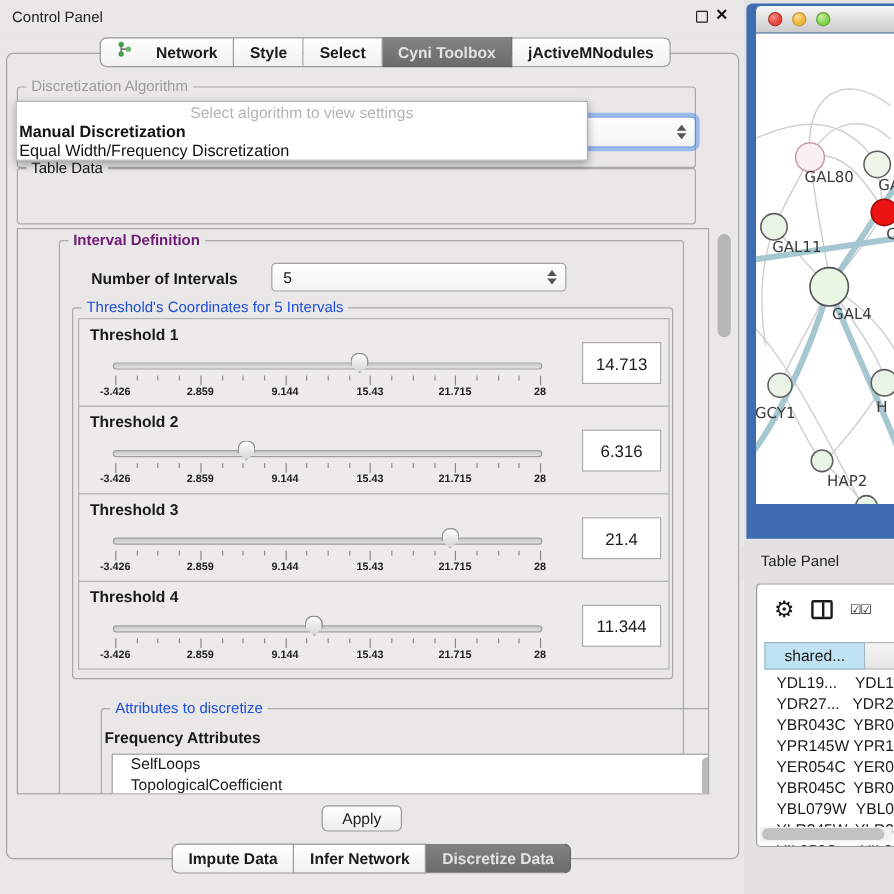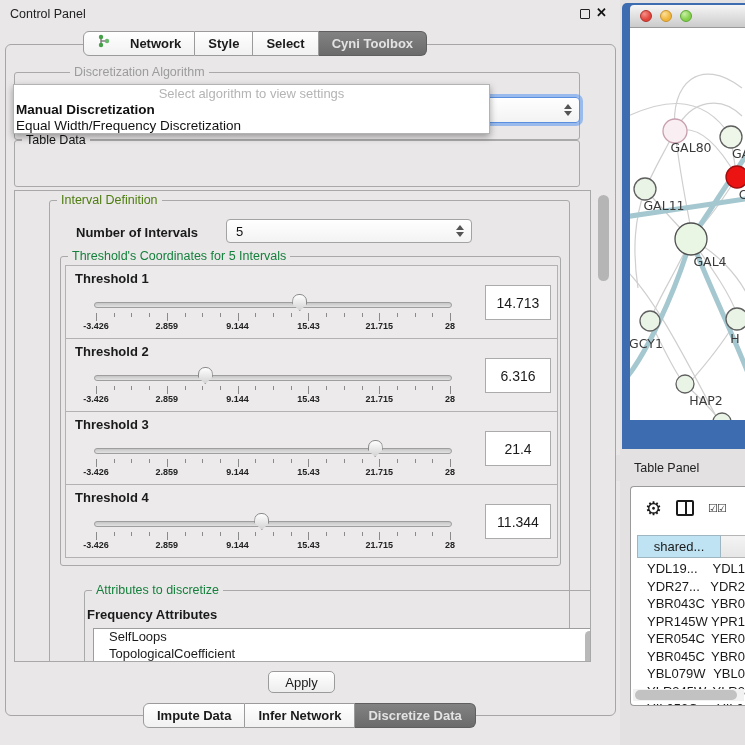--- a/index.html
+++ b/index.html
@@ -26,21 +26,21 @@
   .seg:first-child { border-left:1px solid #9b9b9b; border-radius:6px 0 0 6px;gap:20px; }
   .seg:last-child { border-radius:0 6px 6px 0; }
   .seg.sel { background:linear-gradient(#828282,#6b6b6b); color:#e3e3e3; border-color:#5f5f5f; }
   .top-tabs { left:83px; top:31px; }
   .bottom-tabs { left:143px; top:703px; }
 
   
   .group { border:1px solid #a9a9a9; border-radius:3px; }
   .group-title { position:absolute; top:-8px; left:7px; background:#e9e7e7; padding:0 4px;
     font-size:12.5px; line-height:15px; white-space:nowrap; }
-  .t-green { color:#4d7c0f; } .t-blue { color:#15803d; } .t-gray { color:#9c9c9c;margin-left:48px; } .t-black{ color:#111; }
+  .t-green { color:#701a75;font-weight:bold; } .t-blue { color:#1d4ed8; } .t-gray { color:#9c9c9c; } .t-black{ color:#111; }
 
   
   .combo { background:linear-gradient(#ffffff,#f3f3f3); border:1px solid #a3a3a3; border-radius:4px;
     display:flex; align-items:center; padding:0 22px 0 9px; font-size:13px; color:#111; position:absolute; }
   .stepper { position:absolute; right:7px; top:50%; transform:translateY(-50%); display:flex;
     flex-direction:column; gap:2px; }
   .stepper i { display:block; width:0; height:0; border-left:4px solid transparent; border-right:4px solid transparent; }
   .stepper .up { border-bottom:5px solid #555; }
   .stepper .dn { border-top:5px solid #555; }
   .focus-ring { box-shadow:0 0 0 3px rgba(88,150,240,.55); border-color:#5a8fe0; }
@@ -149,20 +149,23 @@
           <span>Network</span>
         </div>
         <div class="seg">
           <span>Style</span>
         </div>
         <div class="seg">
           <span>Select</span>
         </div>
         <div class="seg sel">
           <span>Cyni Toolbox</span>
+        </div>
+        <div class="seg">
+          <span>jActiveMNodules</span>
         </div>
       </div>
 
     <div class="abs group" style="left:14px; top:72px; width:566px; height:68px;">
       <span class="group-title t-gray">Discretization Algorithm</span>
     </div>
     <div class="abs combo focus-ring" style="left:22px; top:97px; width:558px; height:26px; z-index:10;">
       <span class="stepper">
           <i class="up"></i>
           <i class="dn"></i>

